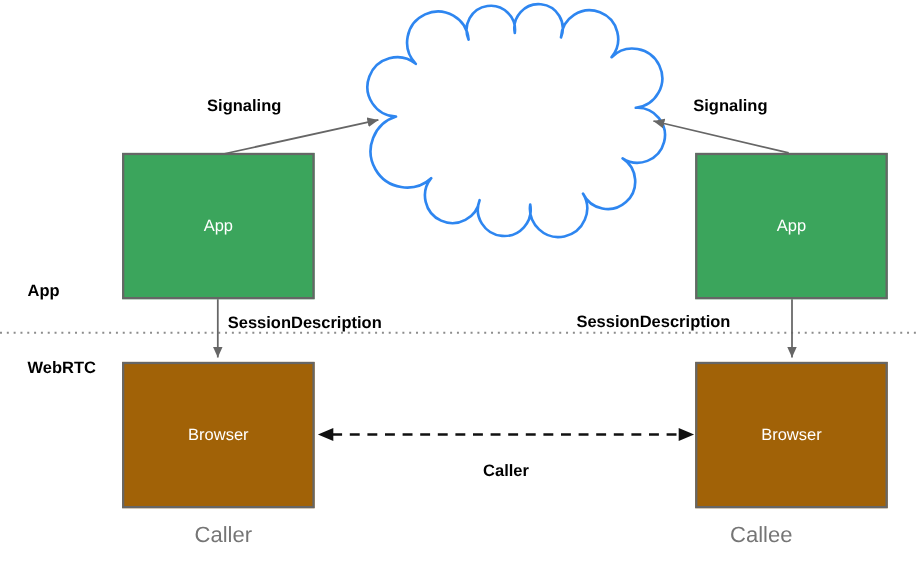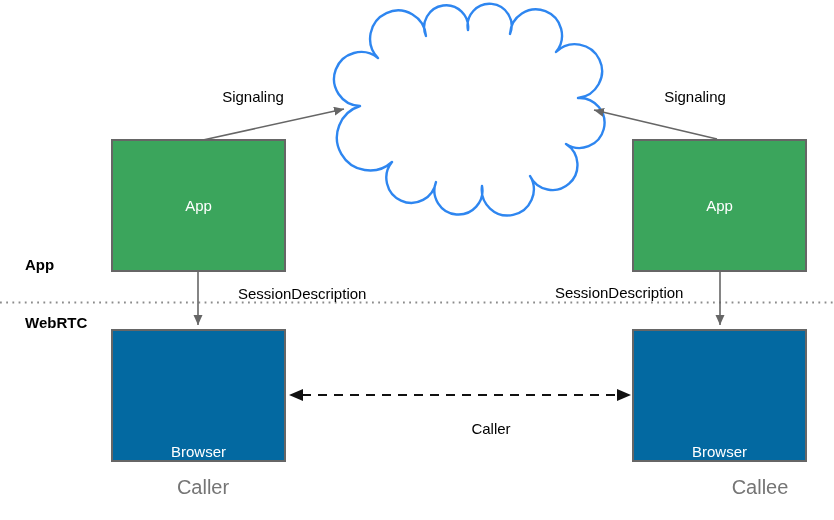--- a/index.html
+++ b/index.html
@@ -9,47 +9,47 @@
     font-family:"Liberation Sans", sans-serif;
   }
   .gfx { position:absolute; left:0; top:0; width:834px; height:520px; }
   .node {
     position:absolute; box-sizing:border-box;
     border:2px solid #666666;
     display:flex; align-items:center; justify-content:center;
     color:#ffffff; font-size:15px; font-weight:400;
   }
   .app-box { background:#3BA55C; }
-  .browser-box { background:#0369a1;align-items:flex-end; }
+  .browser-box { background:#a16207; }
   .caller-app     { left:111px; top:139px; width:175px; height:133px; }
   .callee-app     { left:632px; top:139px; width:175px; height:133px; }
   .caller-browser { left:111px; top:329px; width:175px; height:133px; }
   .callee-browser { left:632px; top:329px; width:175px; height:133px; }
   .edge-label {
-    position:absolute; font-size:15px; font-weight:400; color:#000000;
-    white-space:nowrap; line-height:18px;margin-left:31px;
+    position:absolute; font-size:15px; font-weight:700; color:#000000;
+    white-space:nowrap; line-height:18px;
   }
   .centered { transform:translateX(-50%); }
   .layer-label {
     position:absolute; font-size:15px; font-weight:700; color:#000000;
     white-space:nowrap;
   }
   .caption {
     position:absolute; transform:translateX(-50%);
     font-size:20px; font-weight:400; color:#757575; white-space:nowrap;
   }
   .signaling-left  { left:222px; top:88px; }
   .signaling-right { left:664px; top:88px; }
   .sessdesc-left   { left:207px; top:285px; }
   .sessdesc-right  { left:524px; top:284px; }
   .media-label     { left:460px; top:420px; }
   .app-layer-label    { left:25px; top:256px; }
-  .webrtc-layer-label { left:25px; top:314px; }
+  .webrtc-layer-label { left:25px; top:326px; }
   .caller-caption { left:203px; top:476px; }
-  .callee-caption { left:760px; top:476px; }
+  .callee-caption { left:692px; top:476px; }
 </style>
 </head>
 <body>
 
 <div class="canvas">
 
   <svg class="gfx" width="834" height="520" viewBox="0 0 834 520" xmlns="http://www.w3.org/2000/svg">
     <defs>
       <marker id="arrGray" markerUnits="userSpaceOnUse" markerWidth="12" markerHeight="10" refX="10" refY="4.5" orient="auto">
         <path d="M0,0 L10,4.5 L0,9 Z" fill="#666666"></path>

